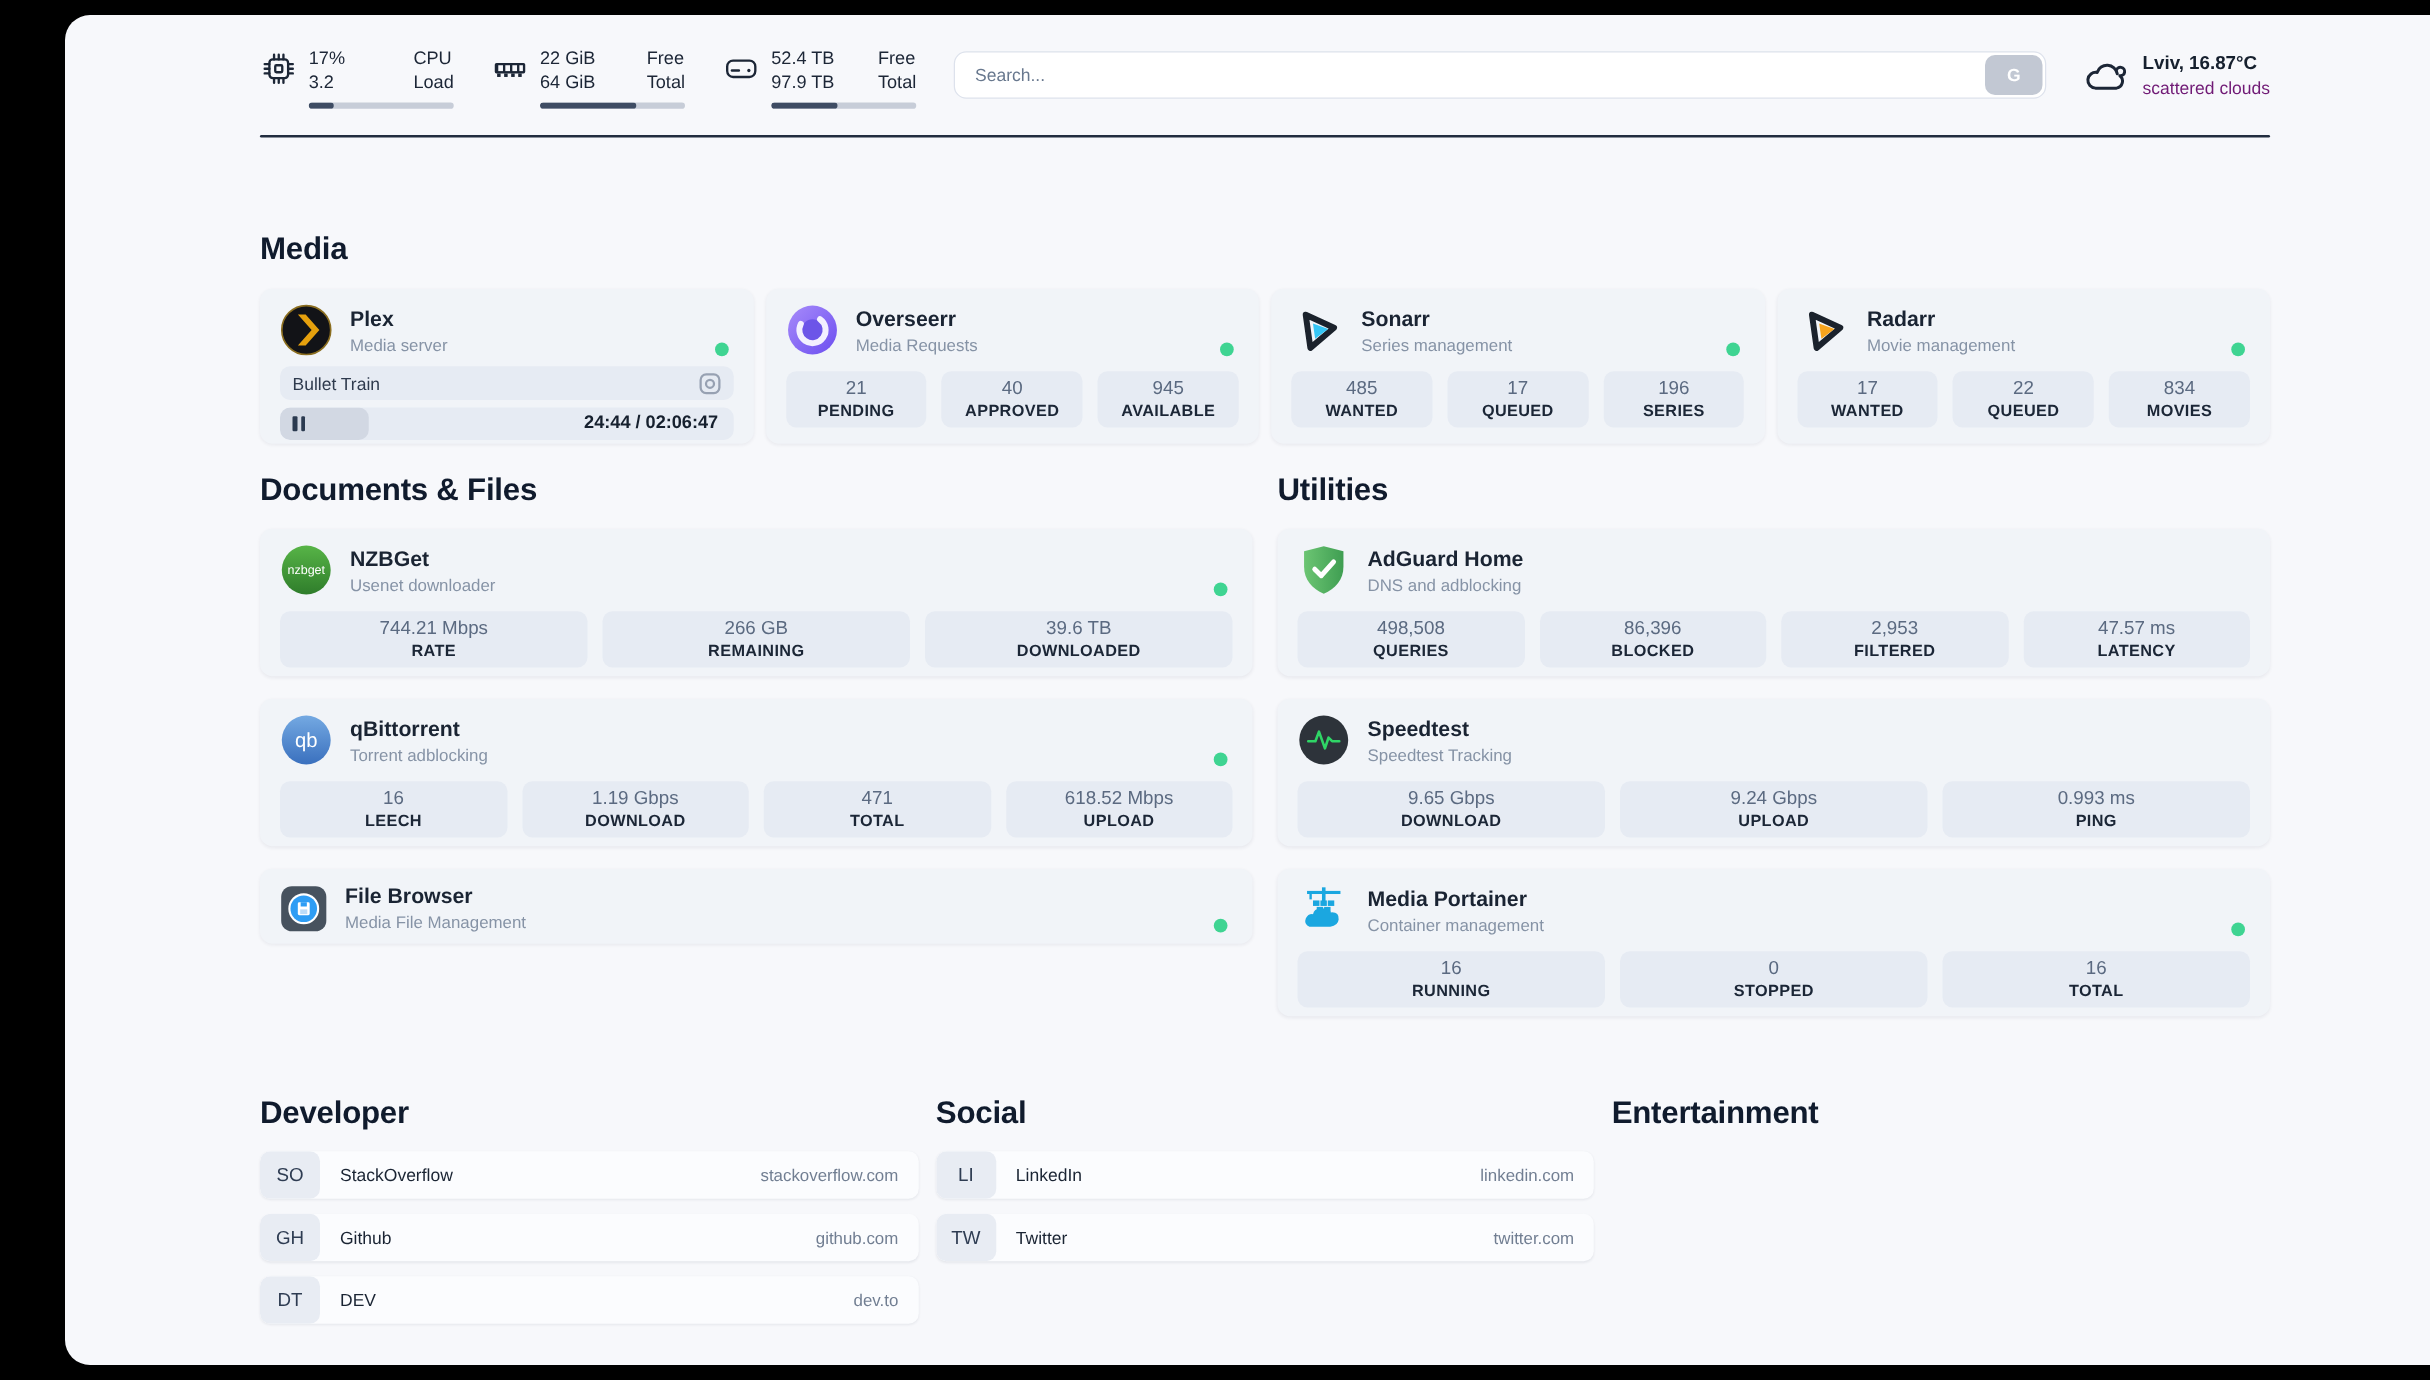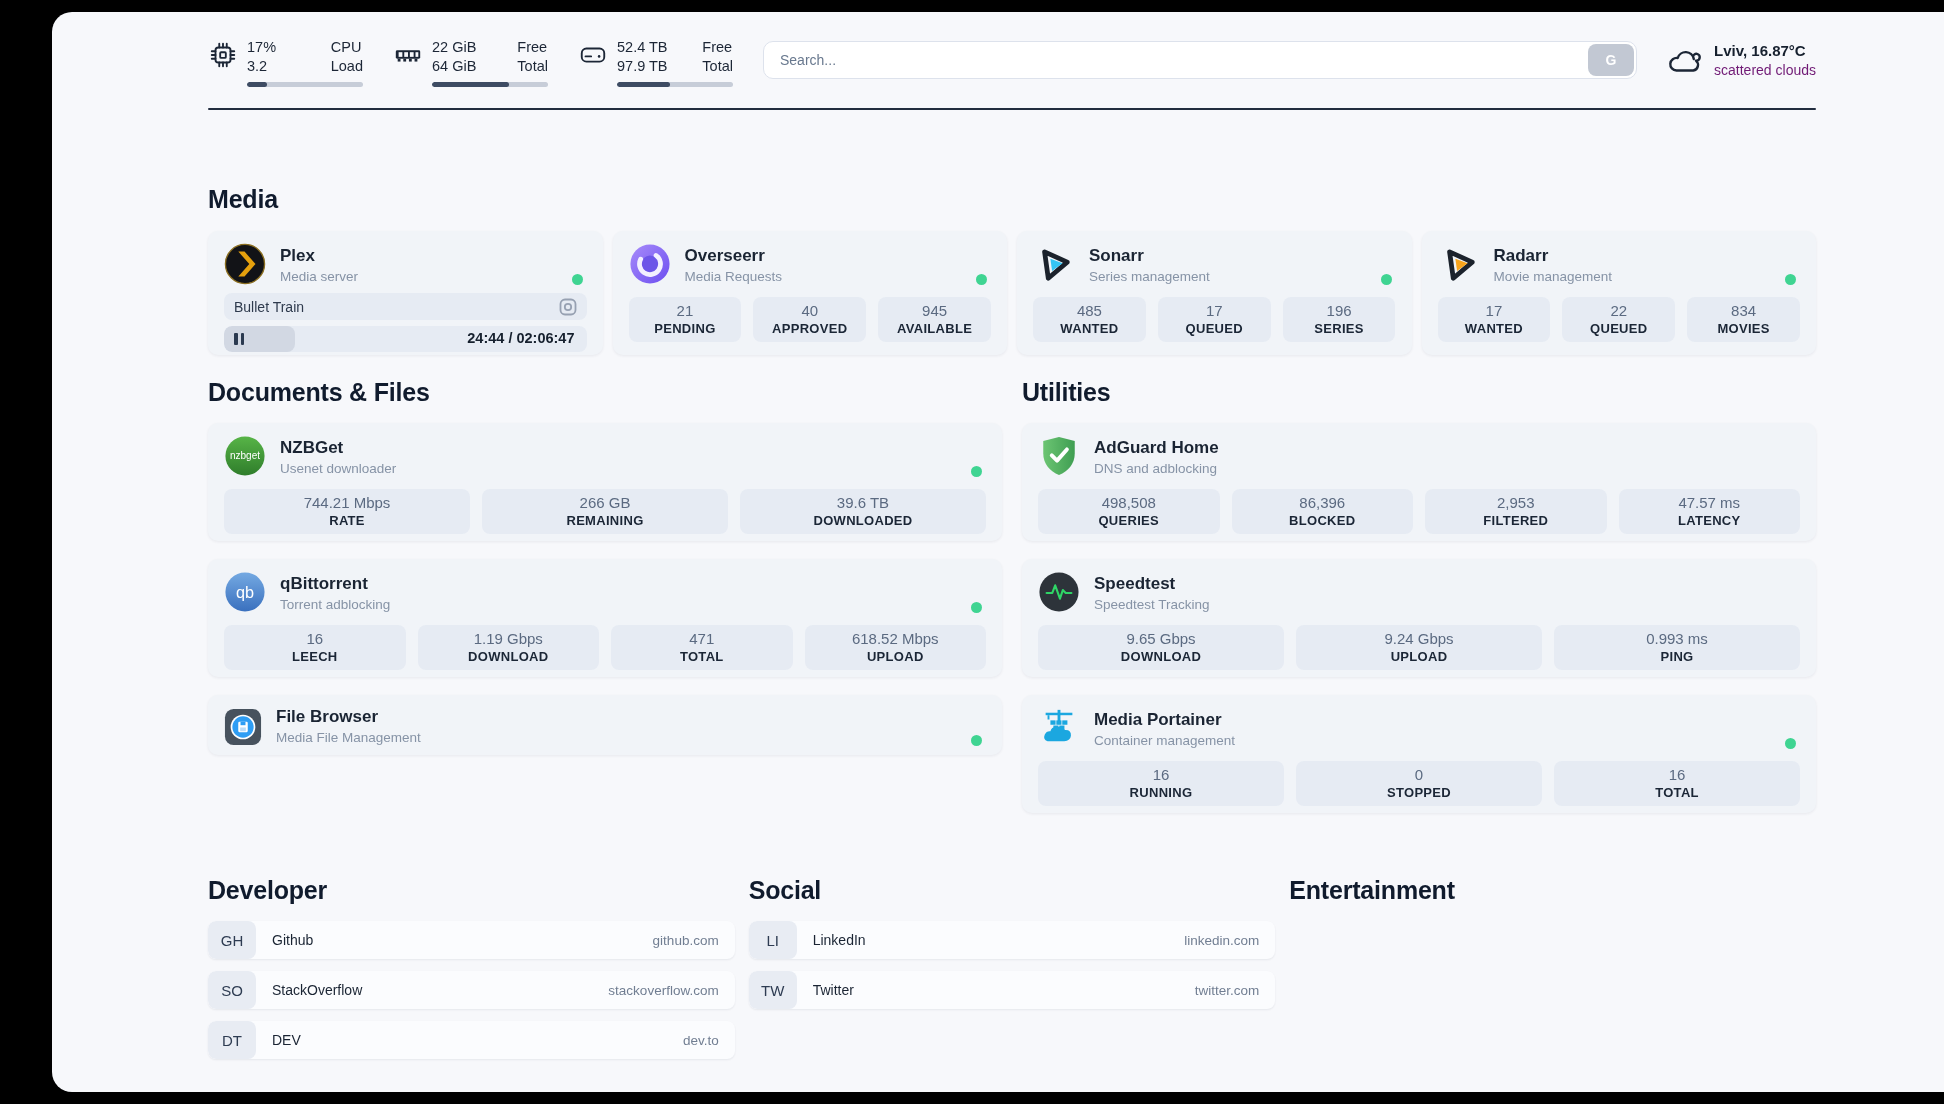--- a/index.html
+++ b/index.html
@@ -502,28 +502,28 @@
           </div>
         </div>
       </div>
     </div>
 
     <div class="bm-grid">
       <div>
         <div class="sec-title">Developer</div>
         <div class="bm-list">
           <a class="bm-row">
+            <span class="bm-abbr">SO</span>
+            <span class="bm-name">StackOverflow</span>
+            <span class="bm-domain">stackoverflow.com</span>
+          </a>
+          <a class="bm-row">
             <span class="bm-abbr">GH</span>
             <span class="bm-name">Github</span>
             <span class="bm-domain">github.com</span>
-          </a>
-          <a class="bm-row">
-            <span class="bm-abbr">SO</span>
-            <span class="bm-name">StackOverflow</span>
-            <span class="bm-domain">stackoverflow.com</span>
           </a>
           <a class="bm-row">
             <span class="bm-abbr">DT</span>
             <span class="bm-name">DEV</span>
             <span class="bm-domain">dev.to</span>
           </a>
         </div>
       </div>
 
       <div>

